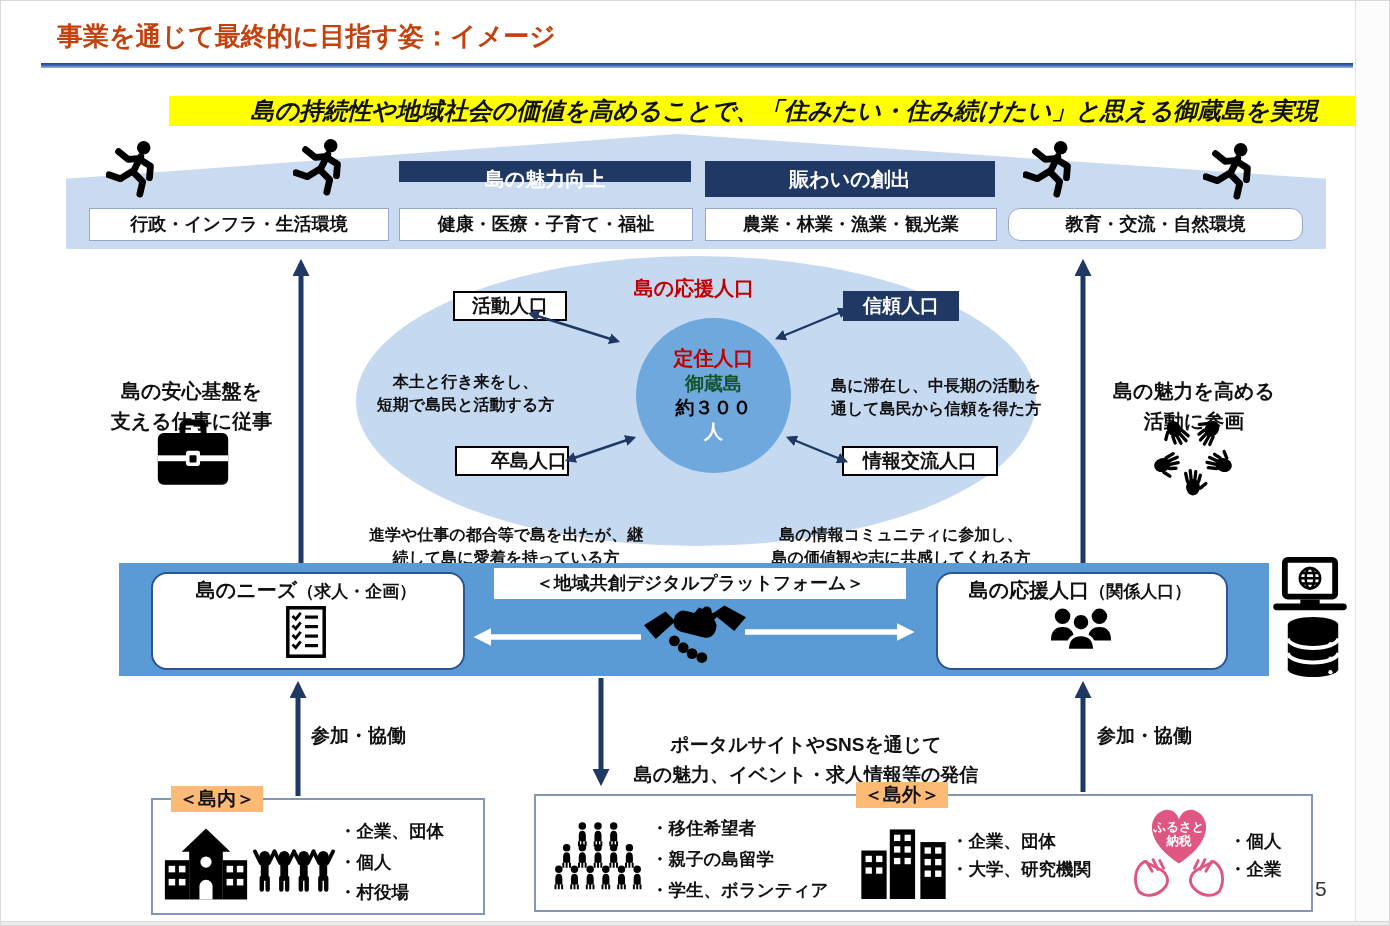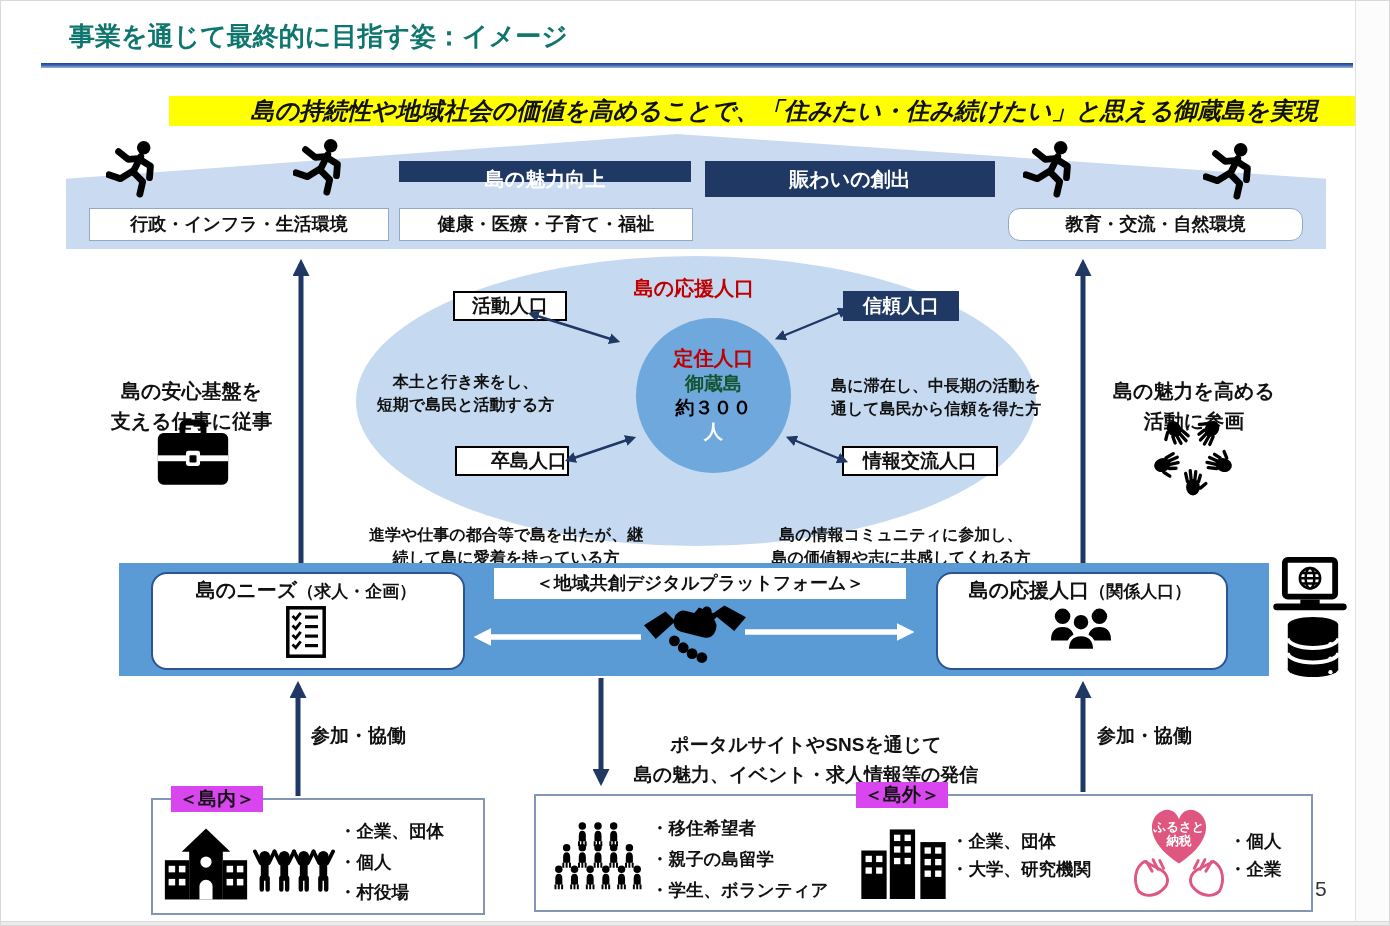--- a/index.html
+++ b/index.html
@@ -8,21 +8,21 @@
          border:1px solid #d8d8d8;box-sizing:border-box;}
   .abs{position:absolute;}
   .b{font-weight:bold;}
   .c{text-align:center;}
   .pre{white-space:pre-line;margin-top:45px;}
   .catbox{background:#fff;border:1px solid #93a9c8;font-weight:bold;text-align:center;}
   .navyhead{background:#1f3864;color:#fff;font-weight:bold;text-align:center;}
   .grpbox{background:#fff;border:2px solid #000;font-weight:bold;text-align:center;font-size:19px;line-height:26px;}
   .roundbox{background:#fff;border:2px solid #2e5395;border-radius:16px;}
   .outline-box{border:2px solid #8496b8;background:#fff;}
-  .tag{background:#d946ef;padding:0 8px;font-weight:bold;font-size:19px;}
+  .tag{background:#fdba74;padding:0 8px;font-weight:bold;font-size:19px;}
   svg{display:block;}
 </style>
 </head>
 <body>
 
 <div class="slide">
 
   <svg width="0" height="0" style="position:absolute" aria-hidden="true">
     <defs>
       <g id="ic-runner">
@@ -52,21 +52,21 @@
       </g>
       <g id="p-cheer">
         <circle cx="0" cy="-15" r="5.5"></circle>
         <path d="M0 -8 L0 6" stroke="#000" stroke-width="8" stroke-linecap="round" fill="none"></path>
         <path d="M-4 -8 L-10 -20 M4 -8 L10 -20" stroke="#000" stroke-width="4" stroke-linecap="round" fill="none"></path>
         <path d="M-3 7 L-3 19 M3 7 L3 19" stroke="#000" stroke-width="4.5" stroke-linecap="round" fill="none"></path>
       </g>
     </defs>
   </svg>
 
-  <div class="abs b" style="left:68px;top:18px;width:900px;font-size:26px;color:#0f766e;">事業を通じて最終的に目指す姿：イメージ</div>
+  <div class="abs b" style="left:56px;top:18px;width:900px;font-size:26px;color:#c2410c;">事業を通じて最終的に目指す姿：イメージ</div>
   <div class="abs" style="left:40px;top:62px;width:1312px;height:5px;background:linear-gradient(180deg,#27408f 0%,#3a62b0 45%,#9db8e4 100%);"></div>
 
   <div class="abs b c" style="left:168px;top:95px;width:1230px;height:30px;line-height:30px;font-size:24px;background:#ffff00;font-style:italic;">島の持続性や地域社会の価値を高めることで、「住みたい・住み続けたい」と思える御蔵島を実現</div>
 
   <div class="abs" style="left:65px;top:133px;width:1260px;height:115px;background:#c9daf1;
        clip-path:polygon(0 100%,0 39%,48.5% 0,100% 39%,100% 100%);"></div>
 
   <svg class="abs" style="left:105px;top:138px;" width="58" height="60" viewBox="0 0 60 62">
       <use href="#ic-runner"></use>
     </svg>
@@ -78,20 +78,21 @@
     </svg>
   <svg class="abs" style="left:1202px;top:140px;" width="58" height="60" viewBox="0 0 60 62">
       <use href="#ic-runner"></use>
     </svg>
 
   <div class="abs navyhead" style="left:398px;top:160px;width:292px;height:21px;line-height:36px;font-size:20px;">島の魅力向上</div>
   <div class="abs navyhead" style="left:704px;top:160px;width:290px;height:36px;line-height:36px;font-size:20px;">賑わいの創出</div>
 
   <div class="abs catbox" style="left:88px;top:207px;width:298px;height:31px;line-height:31px;font-size:18px;">行政・インフラ・生活環境</div>
   <div class="abs catbox" style="left:398px;top:207px;width:292px;height:31px;line-height:31px;font-size:18px;">健康・医療・子育て・福祉</div>
+  <div class="abs catbox" style="left:704px;top:207px;width:290px;height:31px;line-height:31px;font-size:18px;">農業・林業・漁業・観光業</div>
   <div class="abs catbox" style="left:1007px;top:207px;width:293px;height:31px;line-height:31px;font-size:18px;border-radius:12px;">教育・交流・自然環境</div>
 
   <div class="abs" style="left:355px;top:255px;width:680px;height:290px;border-radius:50%;background:#c5d9f1;"></div>
   <div class="abs b c" style="left:598px;top:274px;width:190px;font-size:20px;color:#c00000;">島の応援人口</div>
 
   <div class="abs grpbox" style="left:452px;top:290px;width:110px;height:26px;">活動人口</div>
   <div class="abs grpbox" style="left:842px;top:290px;width:112px;height:26px;background:#1f3864;color:#fff;border-color:#1f3864;">信頼人口</div>
   <div class="abs grpbox" style="left:454px;top:445px;width:110px;height:26px;text-align:right;">卒島人口</div>
   <div class="abs grpbox" style="left:841px;top:445px;width:152px;height:26px;">情報交流人口</div>
 

